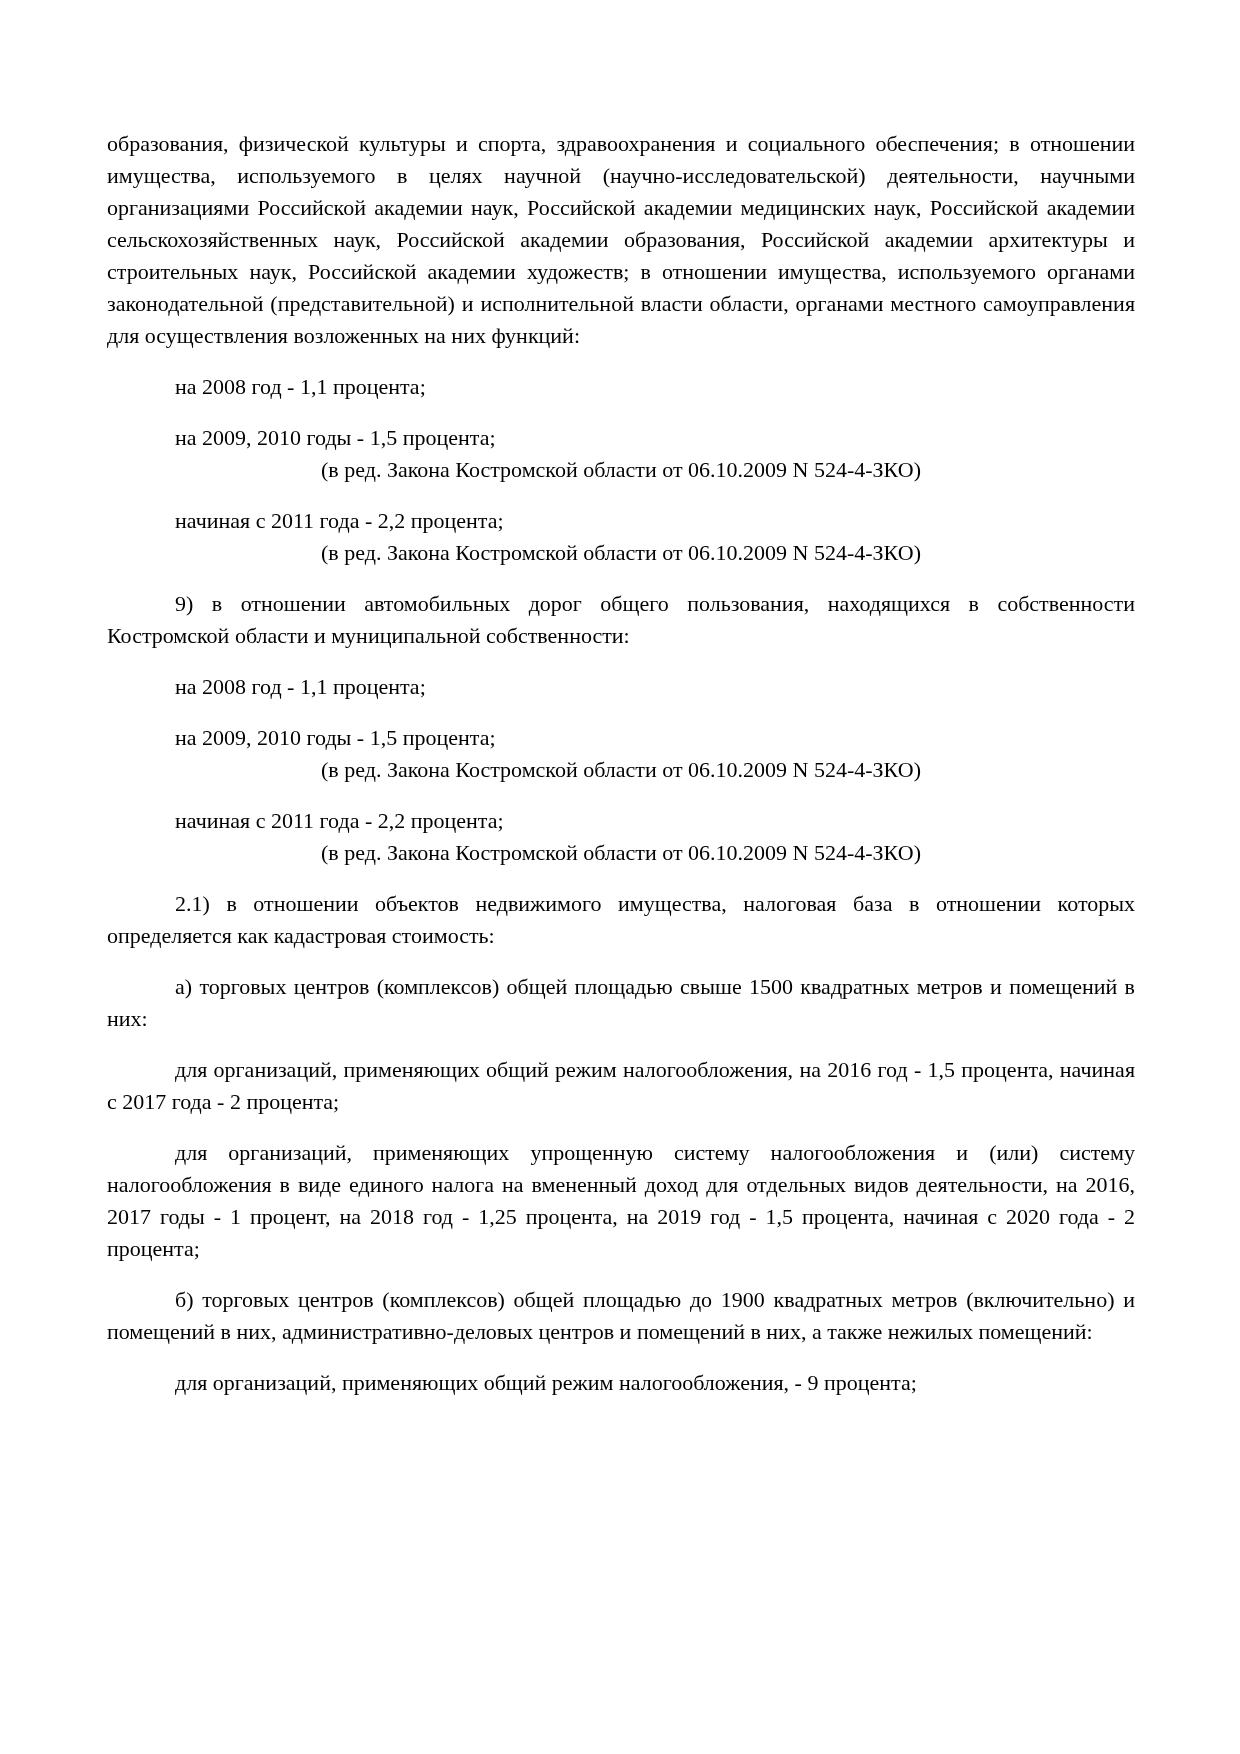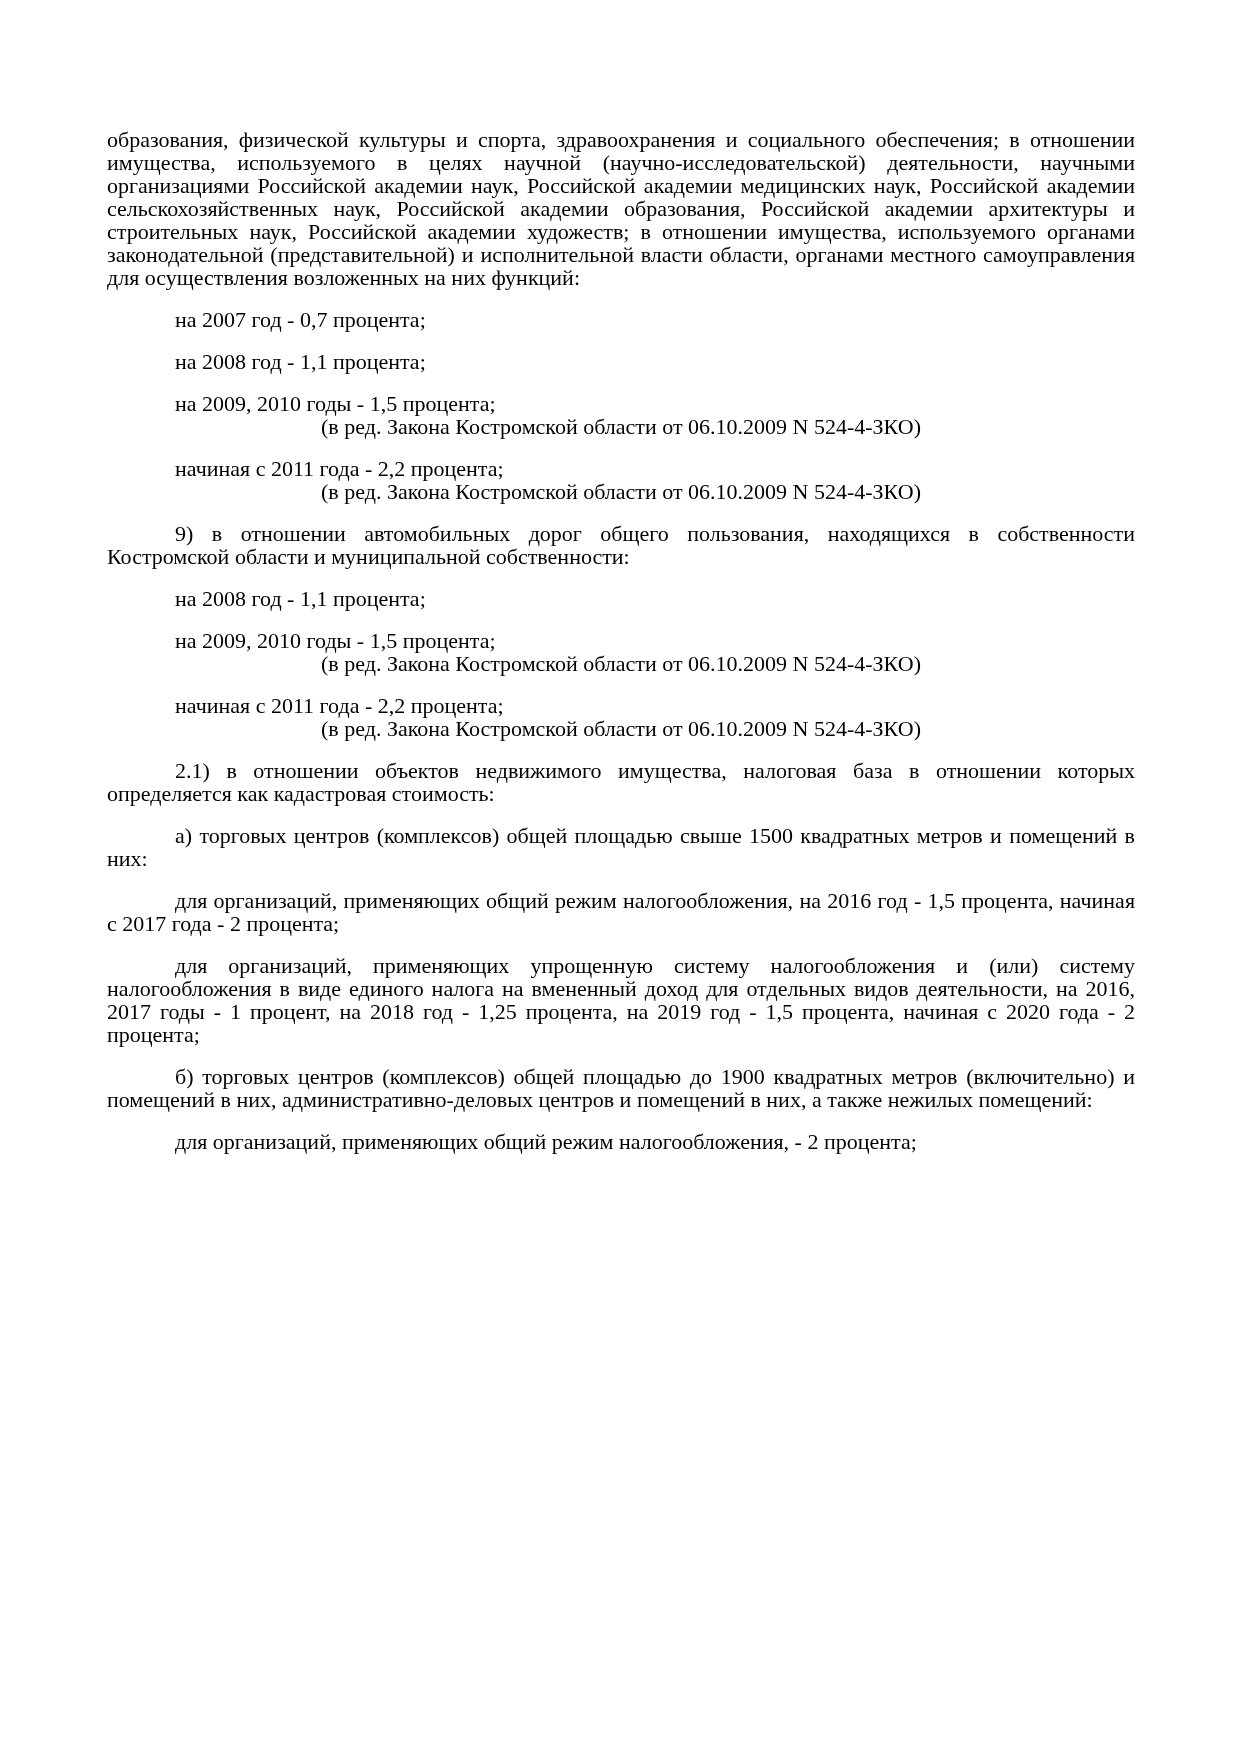--- a/index.html
+++ b/index.html
@@ -10,21 +10,21 @@
   .page {
     position: relative;
     width: 1240px;
     height: 1754px;
     box-sizing: border-box;
     background: #ffffff;
     color: #000000;
     padding: 128px 105px 0 107px;
     font-family: "Liberation Serif", "DejaVu Serif", serif;
     font-size: 22px;
-    line-height: 23px;
+    line-height: 32px;
     overflow: hidden;
   }
   .page p {
     margin: 0;
     padding: 0;
   }
   
   .p-first {
     text-align: justify;
     text-indent: 0;
@@ -46,31 +46,30 @@
     text-align: center;
     text-indent: 0;
     margin-top: 0 !important;
   }
 </style>
 </head>
 <body>
 
 <div class="page">
   <p class="p-first">образования, физической культуры и спорта, здравоохранения и социального обеспечения; в отношении имущества, используемого в целях научной (научно-исследовательской) деятельности, научными организациями Российской академии наук, Российской академии медицинских наук, Российской академии сельскохозяйственных наук, Российской академии образования, Российской академии архитектуры и строительных наук, Российской академии художеств; в отношении имущества, используемого органами законодательной (представительной) и исполнительной власти области, органами местного самоуправления для осуществления возложенных на них функций:</p>
-  <p class="p-rate">на 2007 год - 0,7 процента;</p>
   <p class="p-rate">на 2008 год - 1,1 процента;</p>
   <p class="p-rate">на 2009, 2010 годы - 1,5 процента;</p>
   <p class="p-note">(в ред. Закона Костромской области от 06.10.2009 N 524-4-ЗКО)</p>
   <p class="p-rate">начиная с 2011 года - 2,2 процента;</p>
   <p class="p-note">(в ред. Закона Костромской области от 06.10.2009 N 524-4-ЗКО)</p>
   <p class="p-body">9) в отношении автомобильных дорог общего пользования, находящихся в собственности Костромской области и муниципальной собственности:</p>
   <p class="p-rate">на 2008 год - 1,1 процента;</p>
   <p class="p-rate">на 2009, 2010 годы - 1,5 процента;</p>
   <p class="p-note">(в ред. Закона Костромской области от 06.10.2009 N 524-4-ЗКО)</p>
   <p class="p-rate">начиная с 2011 года - 2,2 процента;</p>
   <p class="p-note">(в ред. Закона Костромской области от 06.10.2009 N 524-4-ЗКО)</p>
   <p class="p-body">2.1) в отношении объектов недвижимого имущества, налоговая база в отношении которых определяется как кадастровая стоимость:</p>
   <p class="p-body">а) торговых центров (комплексов) общей площадью свыше 1500 квадратных метров и помещений в них:</p>
   <p class="p-body">для организаций, применяющих общий режим налогообложения, на 2016 год - 1,5 процента, начиная с 2017 года - 2 процента;</p>
   <p class="p-body">для организаций, применяющих упрощенную систему налогообложения и (или) систему налогообложения в виде единого налога на вмененный доход для отдельных видов деятельности, на 2016, 2017 годы - 1 процент, на 2018 год - 1,25 процента, на 2019 год - 1,5 процента, начиная с 2020 года - 2 процента;</p>
   <p class="p-body">б) торговых центров (комплексов) общей площадью до 1900 квадратных метров (включительно) и помещений в них, административно-деловых центров и помещений в них, а также нежилых помещений:</p>
-  <p class="p-rate">для организаций, применяющих общий режим налогообложения, - 2 процента;</p>
+  <p class="p-rate">для организаций, применяющих общий режим налогообложения, - 9 процента;</p>
 </div>
 
 </body></html>

